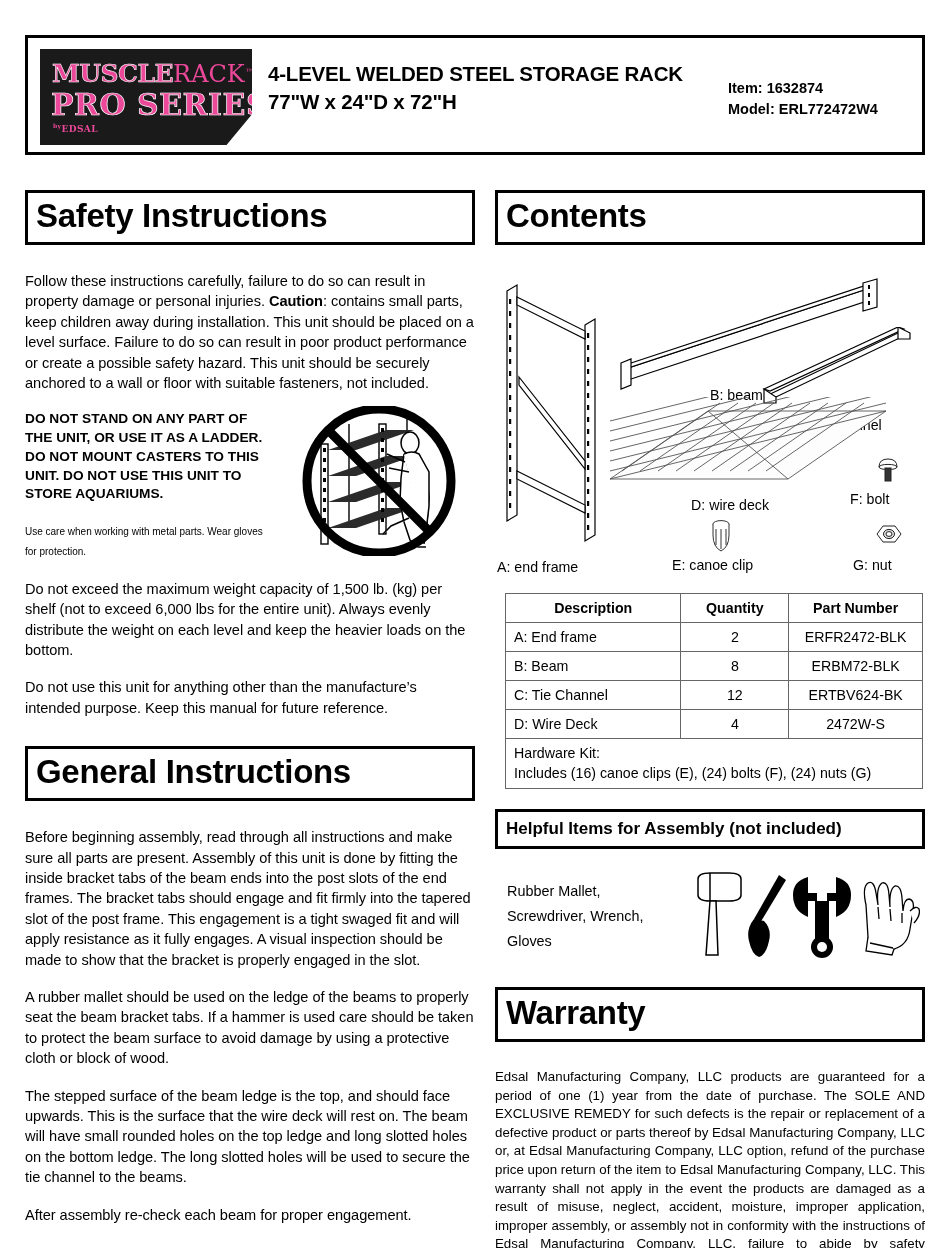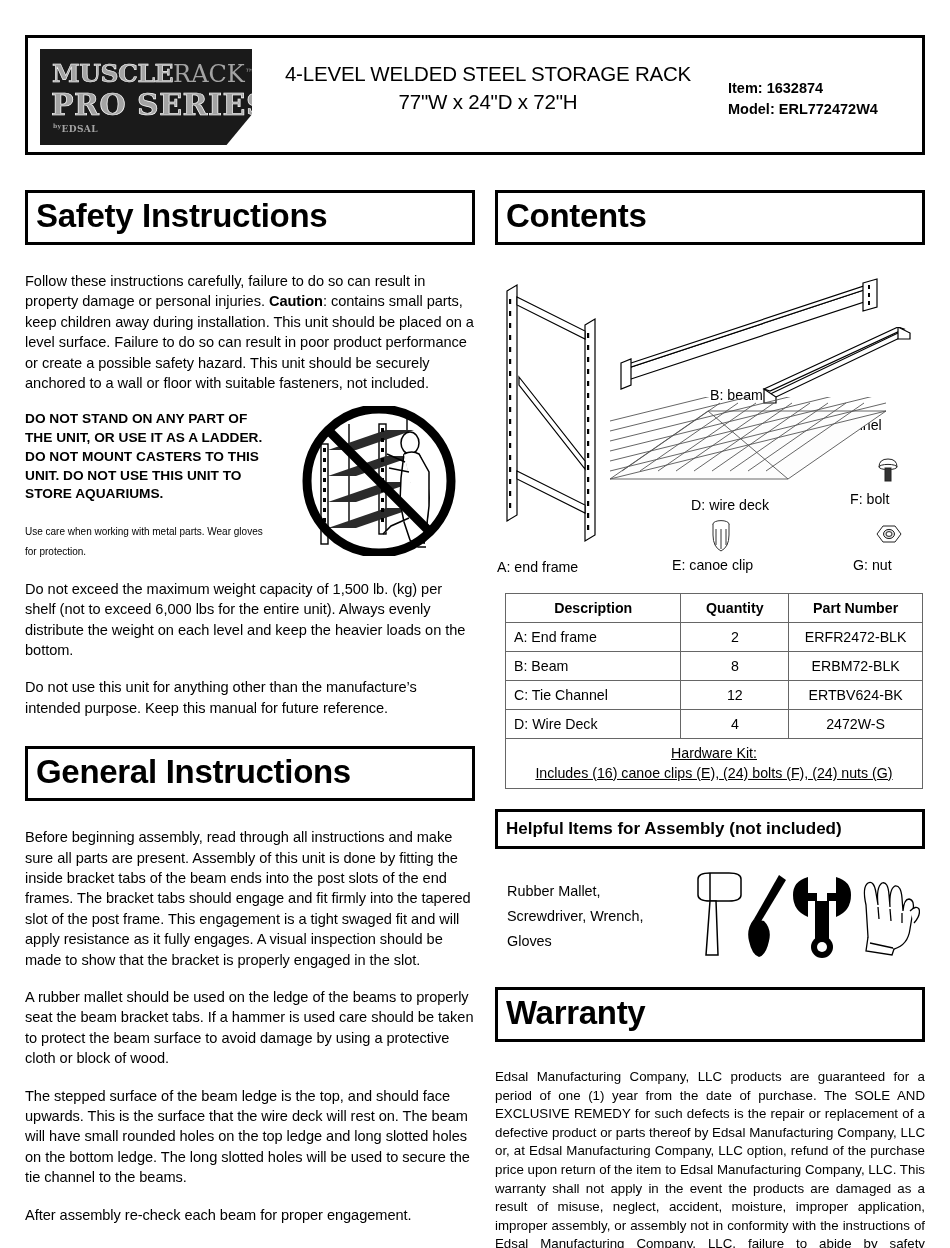--- a/index.html
+++ b/index.html
@@ -22,21 +22,21 @@
     width: 900px; height: 120px;
     border: 3px solid #000;
     background: #fff;
   }
   #logo-box {
     position: absolute;
     left: 12px; top: 11px;
     width: 212px; height: 96px;
     background: #1a1a1a;
     clip-path: polygon(0 0, 100% 0, 100% 68%, 88% 100%, 0 100%);
-    color: #a3a3a3;
+    color: #ec4899;
     overflow: hidden;
   }
   .logo-line1 {
     position: absolute; left: 12px; top: 10px;
     white-space: nowrap;
   }
   .logo-muscle {
     font-family: "DejaVu Serif", serif;
     font-weight: bold;
     font-size: 25px;
@@ -70,22 +70,21 @@
     font-weight: bold;
     letter-spacing: 0.4px;
     white-space: nowrap;
   }
   .logo-by { font-size: 6px; vertical-align: super; }
 
   #header-title {
     position: absolute;
     left: 240px; top: 22px;
     width: 440px;
-    text-align: center;
-    font-weight: normal;
+    font-weight: bold;
     font-size: 20.5px;
     line-height: 28px;
     letter-spacing: -0.2px;
   }
   #header-ids {
     position: absolute;
     left: 700px; top: 40px;
     font-weight: bold;
     font-size: 14.5px;
     line-height: 21px;
@@ -158,21 +157,21 @@
   }
   #parts-table th, #parts-table td {
     border: 1px solid #666;
     padding: 6px 8px;
     height: 29px;
   }
   #parts-table th { font-weight: bold; text-align: center; }
   #parts-table td.desc { text-align: left; }
   #parts-table td.qty  { text-align: center; }
   #parts-table td.pn   { text-align: center; }
-  #parts-table td.kit  { text-align: center; line-height: 19.5px; padding: 5px 8px; text-decoration: underline; }
+  #parts-table td.kit  { text-align: left; line-height: 19.5px; padding: 5px 8px; }
 
   
   #helpful-wrap { position: relative; height: 92px; margin-top: 2px; }
   #helpful-text {
     position: absolute; left: 12px; top: 4px;
     font-size: 14.4px; line-height: 25px;
   }
   #helpful-icons {
     position: absolute; left: 185px; top: -4px;
     width: 240px; height: 90px;

